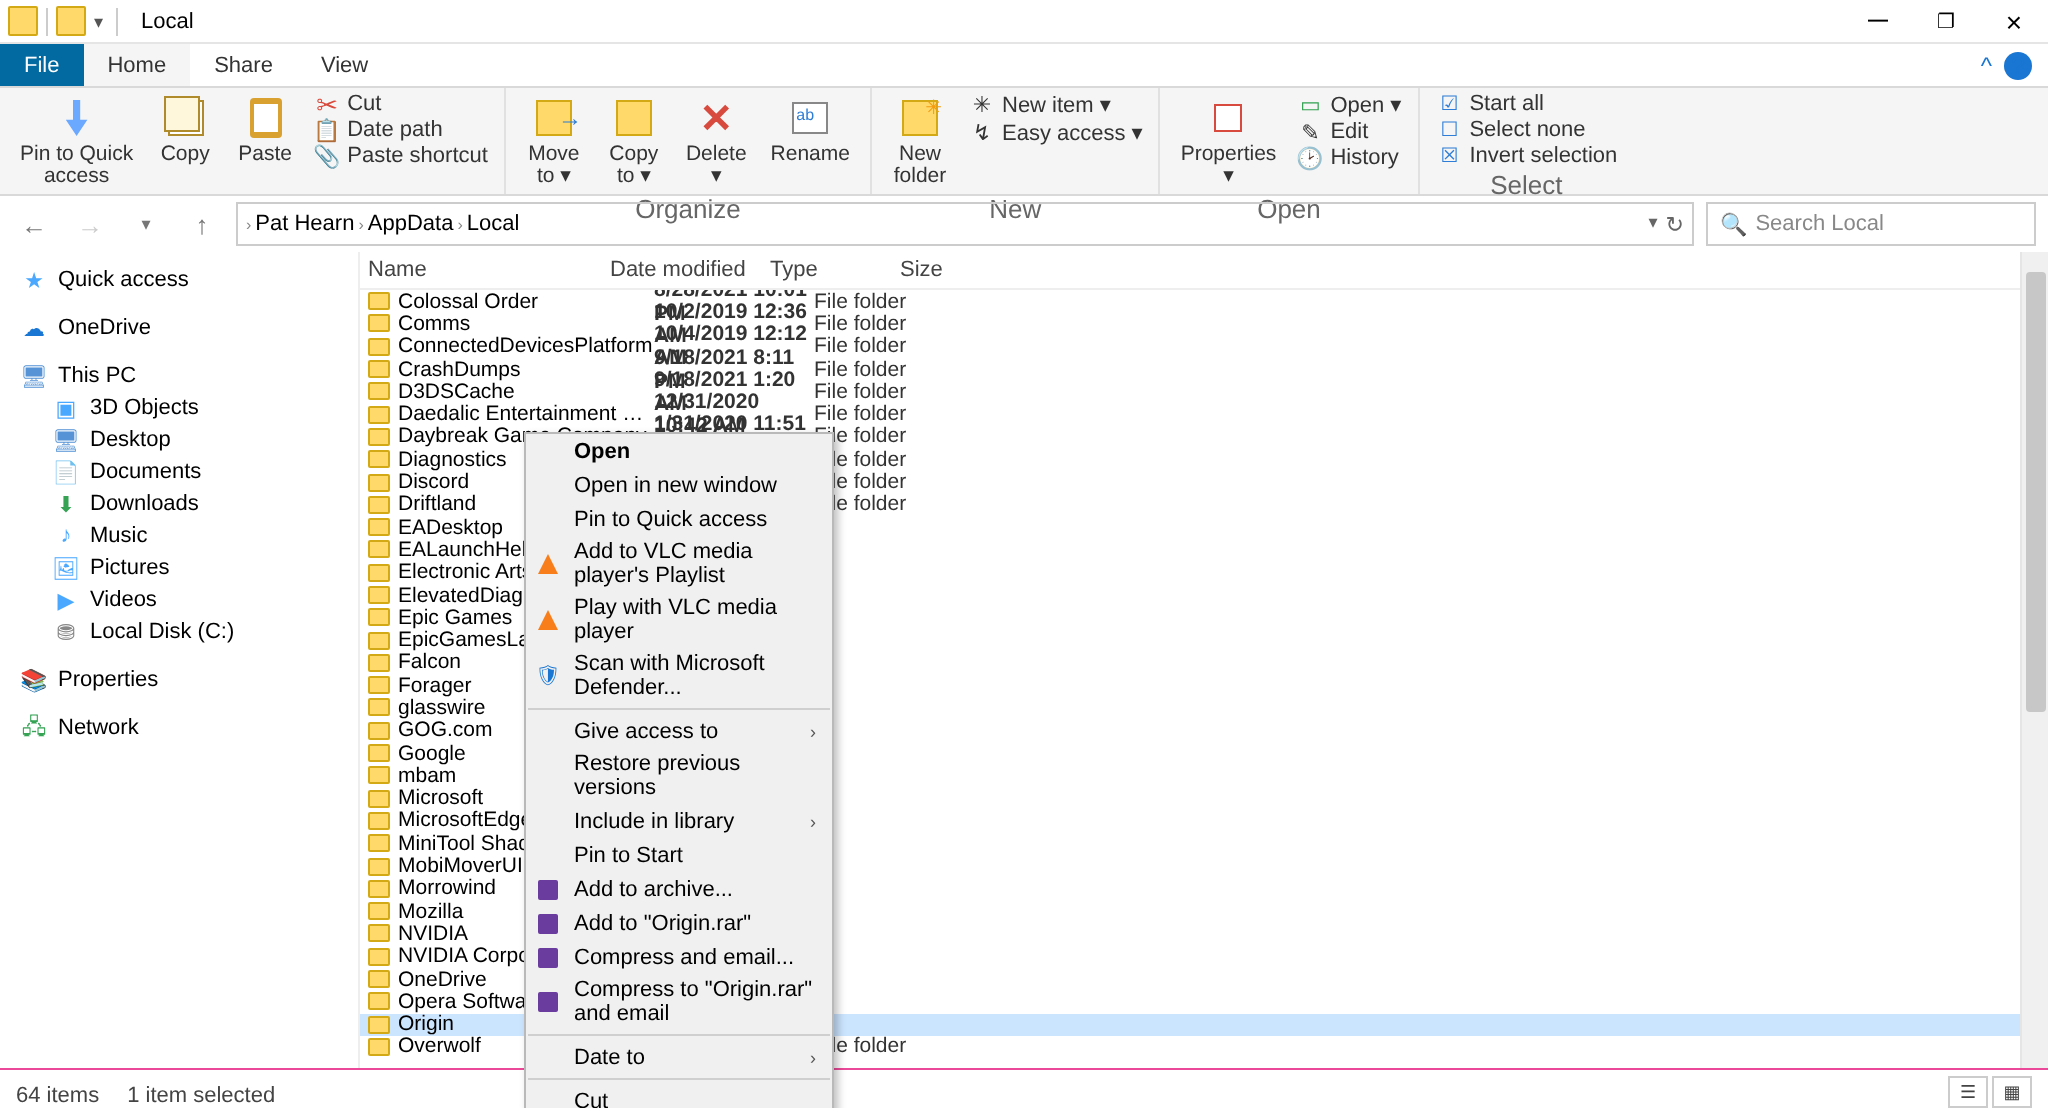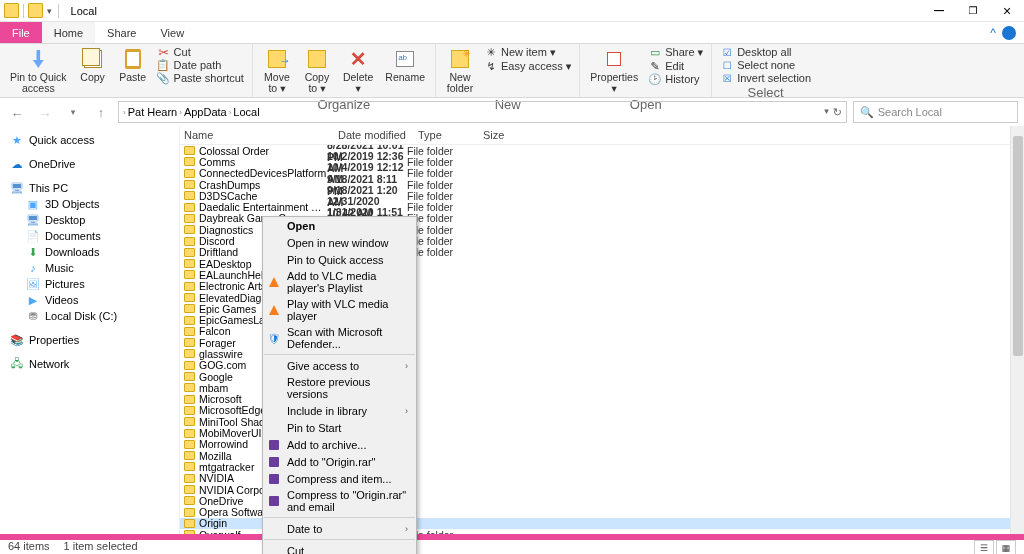--- a/index.html
+++ b/index.html
@@ -11,21 +11,21 @@
 .titlebar .qat .folder-icon { width: 15px; height: 15px; background: #ffd96a; border: 1px solid #d4a916; border-radius: 1px; }
 .titlebar .qat .pipe { width: 1px; height: 14px; background: #ccc; margin: 0 2px; }
 .titlebar .qat .arrow { color: #555; font-size: 9px; padding: 0 2px; }
 .titlebar .title { padding-left: 6px; color: #000; }
 .titlebar .winctrl { margin-left: auto; display: flex; }
 .titlebar .winctrl div { width: 34px; height: 22px; display: flex; align-items: center; justify-content: center; color: #000; font-size: 10px; }
 
 
 .tabs { height: 22px; display: flex; border-bottom: 1px solid #d9d9d9; }
 .tab { padding: 0 12px; display: flex; align-items: center; color: #333; cursor: pointer; }
-.tab.file { background: #ec4899; color: #fff; }
+.tab.file { background: #0369a1; color: #fff; }
 .tab.active { background: #f5f5f5; }
 .tabs .help { margin-left: auto; padding-right: 8px; display: flex; align-items: center; gap: 6px; }
 .tabs .help span { color: #1976d2; font-size: 12px; cursor: pointer; }
 .help-circle{display:inline-flex;width:14px;height:14px;border-radius:50%;background:#1976d2;color:#fff;align-items:center;justify-content:center;font-size:10px;}
 
 
 .ribbon { height: 54px; background: #f5f5f5; border-bottom: 1px solid #d9d9d9; display: flex; }
 .group { border-right: 1px solid #e1e1e1; padding: 2px 6px; display: flex; flex-direction: column; justify-content: space-between; }
 .group .controls { display: flex; align-items: flex-start; gap: 4px; flex: 1; }
 .group .label { text-align: center; color: #666; font-size: 13px; padding-top: 1px; }
@@ -81,21 +81,21 @@
 .dl{color:#35a254}
 .mus{color:#4aa8ff}
 .pic{color:#4aa8ff}
 .vid{color:#4aa8ff}
 .hdd{color:#888}
 .lib{color:#87612b}
 .net{color:#35a254}
 
 .content { flex: 1; position: relative; overflow: hidden; }
 .cols { display: flex; padding: 3px 4px; border-bottom: 1px solid #eee; color: #444; }
-.col-name { width: 154px; }
+.col-name { width: 121px; }
 .col-date { width: 80px; }
 .col-type { width: 65px; }
 .col-size { width: 40px; }
 
 .rows { overflow: hidden; }
 .row { display: flex; align-items: center; padding: 0 4px; height: 11.3px; cursor: pointer; }
 .row.sel { background: #cce5ff; }
 .row .rf { width: 11px; height: 9px; background: #ffd96a; border: 1px solid #d4a916; border-radius: 1px; margin-right: 4px; flex-shrink: 0; }
 .row .rn { width: 128px; white-space: nowrap; overflow: hidden; text-overflow: ellipsis; font-size: 10.5px; }
 .row .rd { width: 80px; font-size: 10.5px; color: #333; font-weight: bold; }
@@ -110,21 +110,21 @@
 .ctxsep { height: 1px; background: #cfcfcf; margin: 2px 1px; }
 .vlc{background:#f77e1a;width:10px;height:10px;clip-path:polygon(50% 0,100% 100%,0 100%)}
 .shield{color:#1976d2}
 .rar{background:#6a3c9e;width:10px;height:10px;border-radius:1px}
 
 
 .scrollbar{position:absolute;right:0;top:0;width:14px;height:100%;background:#f0f0f0;border-left:1px solid #e5e5e5}
 .scrollbar .thumb{position:absolute;left:2px;width:10px;background:#c7c7c7;border-radius:2px}
 
 
-.statusbar { position: absolute; bottom: 0; left: 0; right: 0; height: 20px; border-top: 6px solid #ec4899; display: flex; align-items: flex-start; padding: 0 8px; gap: 14px; color: #444; background:#fff; }
+.statusbar { position: absolute; bottom: 0; left: 0; right: 0; height: 20px; border-top: 1px solid #ec4899; display: flex; align-items: flex-end; padding: 0 8px; gap: 14px; color: #444; background:#fff; }
 .statusbar .viewbtns { margin-left: auto; display: flex; gap: 2px; }
 .statusbar .viewbtn { width: 20px; height: 16px; border: 1px solid #ccc; display: flex; align-items: center; justify-content: center; font-size: 9px; cursor: pointer; }
 </style>
 </head>
 <body>
 
 <div class="titlebar">
   <div class="qat">
     <div class="folder-icon"></div>
     <div class="pipe"></div>
@@ -248,41 +248,41 @@
   <div class="group">
     <div class="controls">
       <div class="bigbtn">
           <div class="ico i-prop"></div>
           <div class="txt" style="white-space:pre">Properties
 ▾</div>
         </div>
       <div class="stackbtns">
         <div class="smallbtn">
             <span class="mini" style="color:#35a254">▭</span>
-            <span>Share ▾</span>
+            <span>Open ▾</span>
           </div>
         <div class="smallbtn">
             <span class="mini">✎</span>
             <span>Edit</span>
           </div>
         <div class="smallbtn">
             <span class="mini" style="color:#35a254">🕑</span>
             <span>History</span>
           </div>
       </div>
     </div>
     <div class="label">Open</div>
   </div>
 
   <div class="group" style="border-right:none">
     <div class="controls">
       <div class="stackbtns">
         <div class="smallbtn">
             <span class="mini i-check">☑</span>
-            <span>Desktop all</span>
+            <span>Start all</span>
           </div>
         <div class="smallbtn">
             <span class="mini i-check">☐</span>
             <span>Select none</span>
           </div>
         <div class="smallbtn">
             <span class="mini i-check">☒</span>
             <span>Invert selection</span>
           </div>
       </div>
@@ -551,26 +551,20 @@
           <div class="rt"></div>
         </div>
         <div class="row">
           <div class="rf"></div>
           <div class="rn">Mozilla</div>
           <div class="rd">7/31/2021</div>
           <div class="rt"></div>
         </div>
         <div class="row">
           <div class="rf"></div>
-          <div class="rn">mtgatracker</div>
-          <div class="rd">6/21/2021</div>
-          <div class="rt"></div>
-        </div>
-        <div class="row">
-          <div class="rf"></div>
           <div class="rn">NVIDIA</div>
           <div class="rd">10/4/2019</div>
           <div class="rt"></div>
         </div>
         <div class="row">
           <div class="rf"></div>
           <div class="rn">NVIDIA Corporation</div>
           <div class="rd">12/27/2020</div>
           <div class="rt"></div>
         </div>
@@ -656,21 +650,21 @@
   <div class="ctxitem">
       <span class="cicon">
         <span class="rar"></span>
       </span>
       <span>Add to "Origin.rar"</span>
     </div>
   <div class="ctxitem">
       <span class="cicon">
         <span class="rar"></span>
       </span>
-      <span>Compress and item...</span>
+      <span>Compress and email...</span>
     </div>
   <div class="ctxitem">
       <span class="cicon">
         <span class="rar"></span>
       </span>
       <span>Compress to "Origin.rar" and email</span>
     </div>
   <div class="ctxsep"></div>
   <div class="ctxitem">
       <span>Date to</span>

